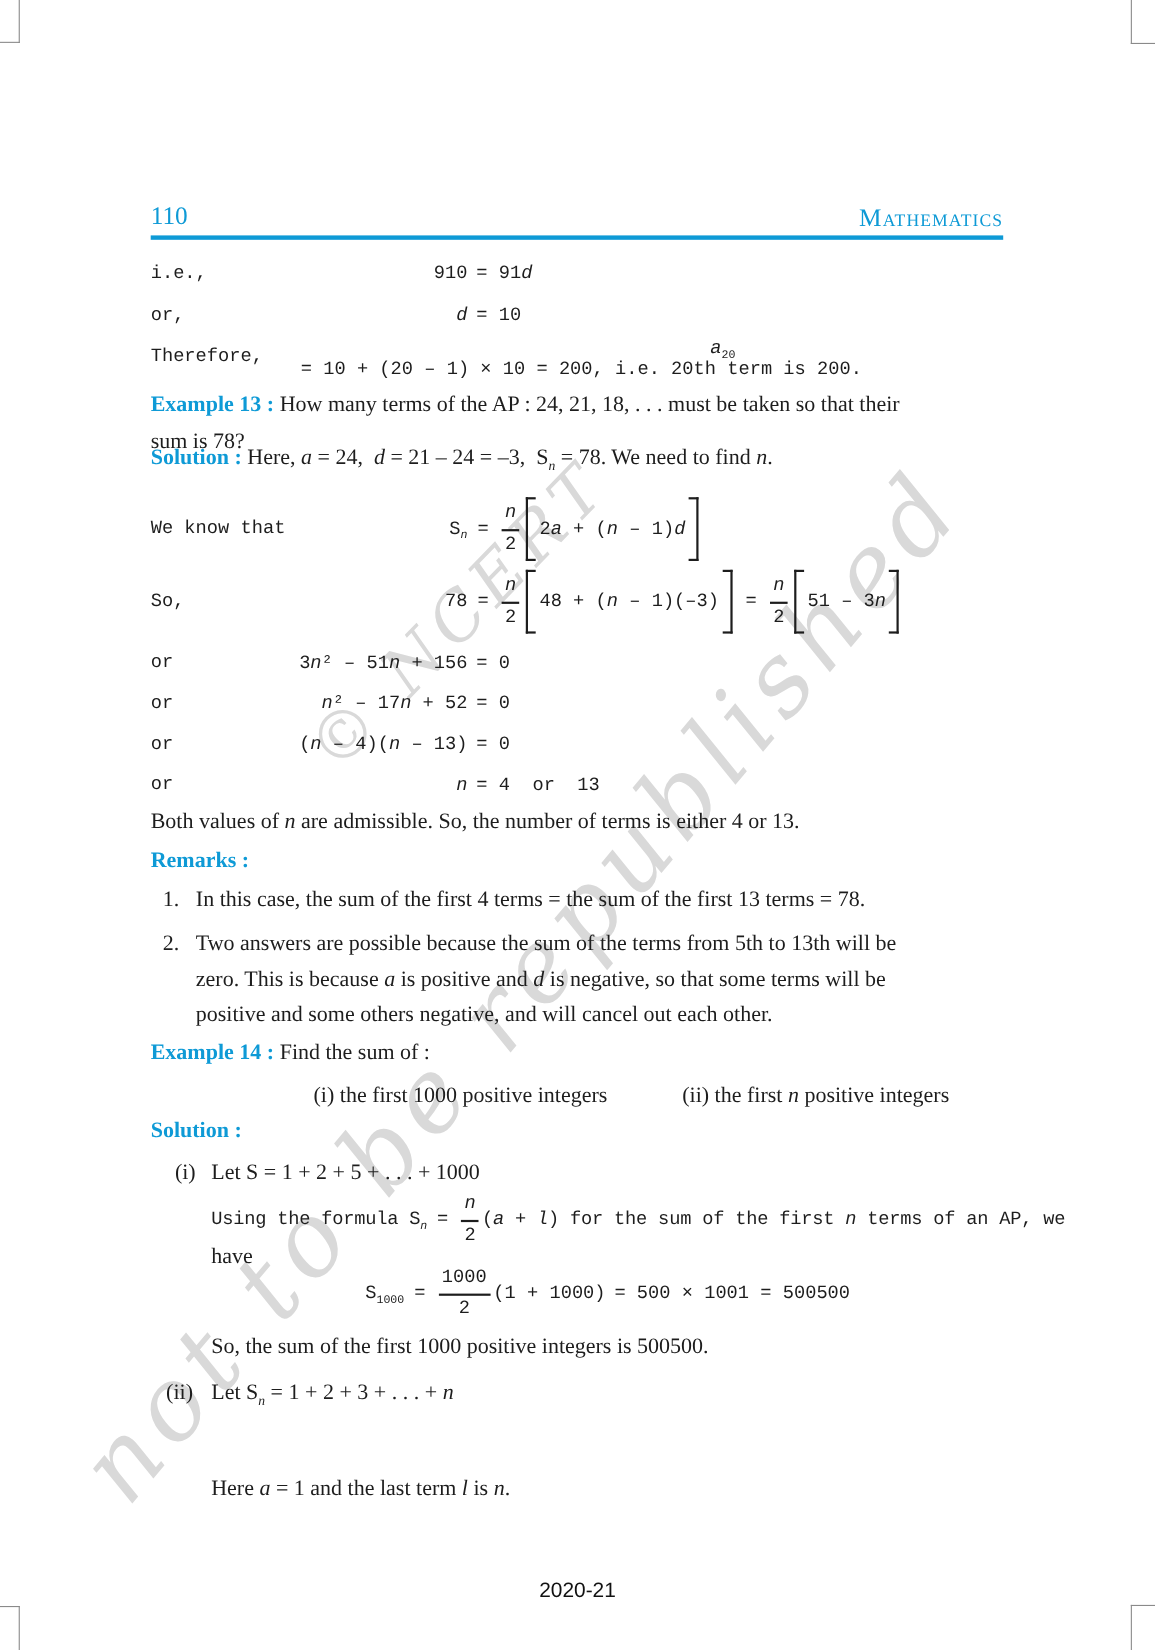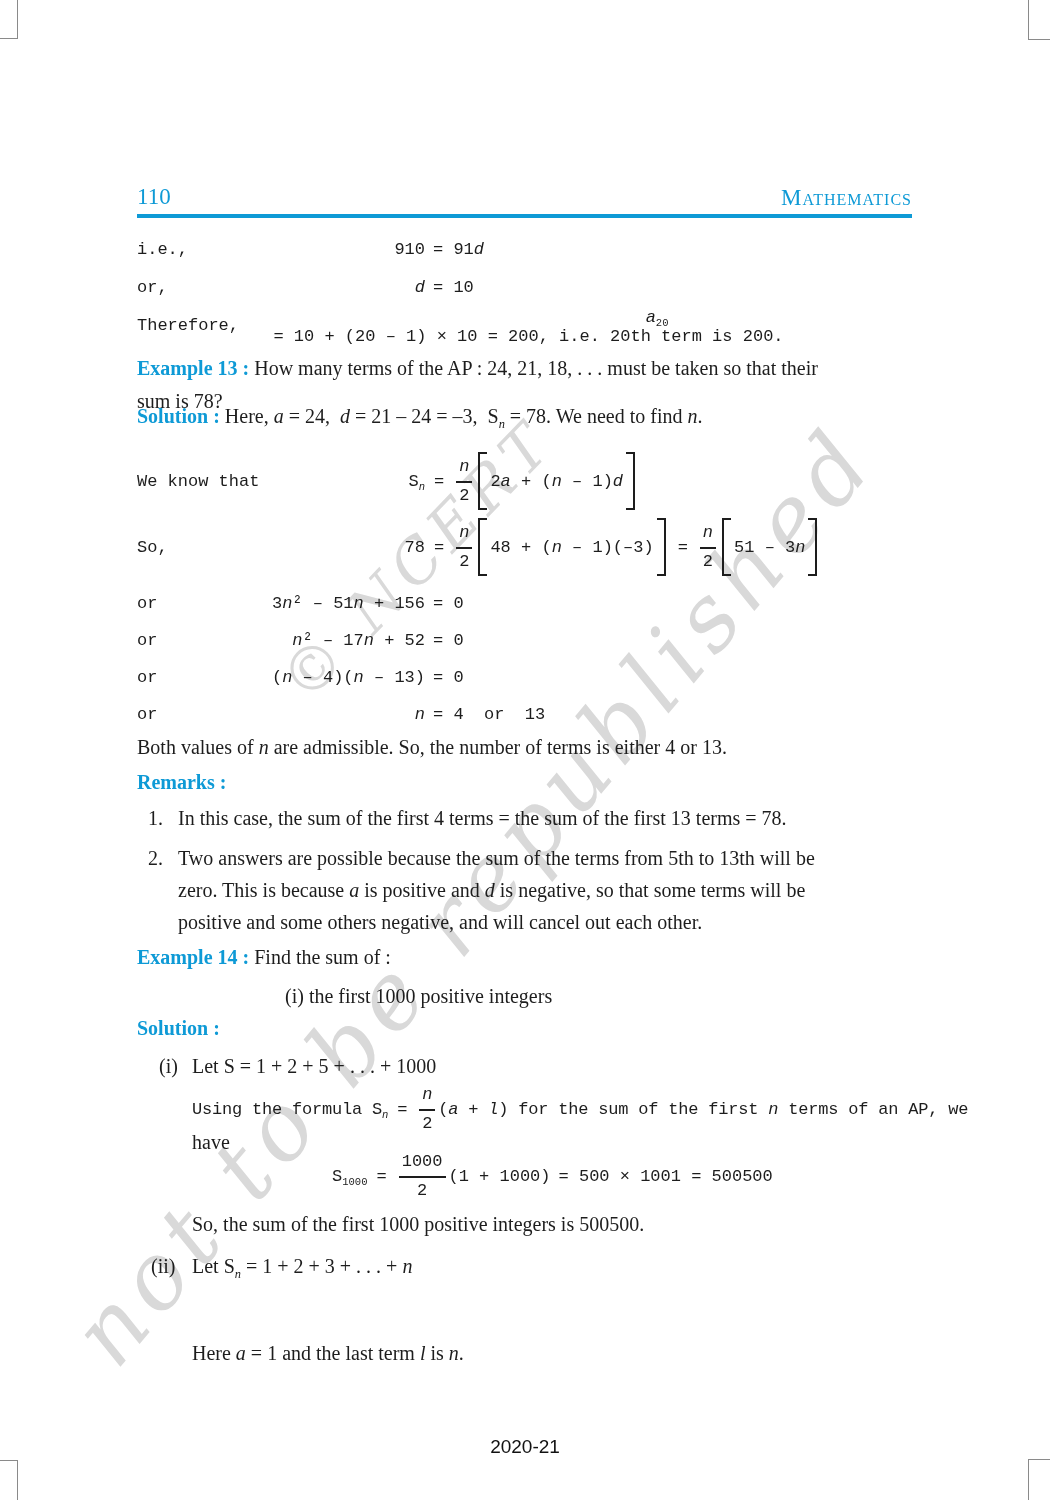--- a/index.html
+++ b/index.html
@@ -181,20 +181,21 @@
         <span>positive and some others negative, and will cancel out each other.</span>
       </span>
     </div>
 
     <div class="abs txt" style="top:941px;">
       <b class="head">Example 14 :</b>
       <span>Find the sum of :</span>
     </div>
     <div class="abs txt" id="parts" style="top:980px;">
       <span>(i) the first 1000 positive integers</span>
+      <span>(ii) the first <i>n</i> positive integers</span>
     </div>
     <div class="abs txt" style="top:1012px;">
       <b class="head">Solution :</b>
     </div>
 
     <div class="abs txt" style="top:1050px;">
       <span class="marker-i">(i)</span>
       <span class="ind">Let S = 1 + 2 + 5 + . . . + 1000</span>
     </div>
     <div class="mrow" id="using" style="top:1078px; height:62px;">

